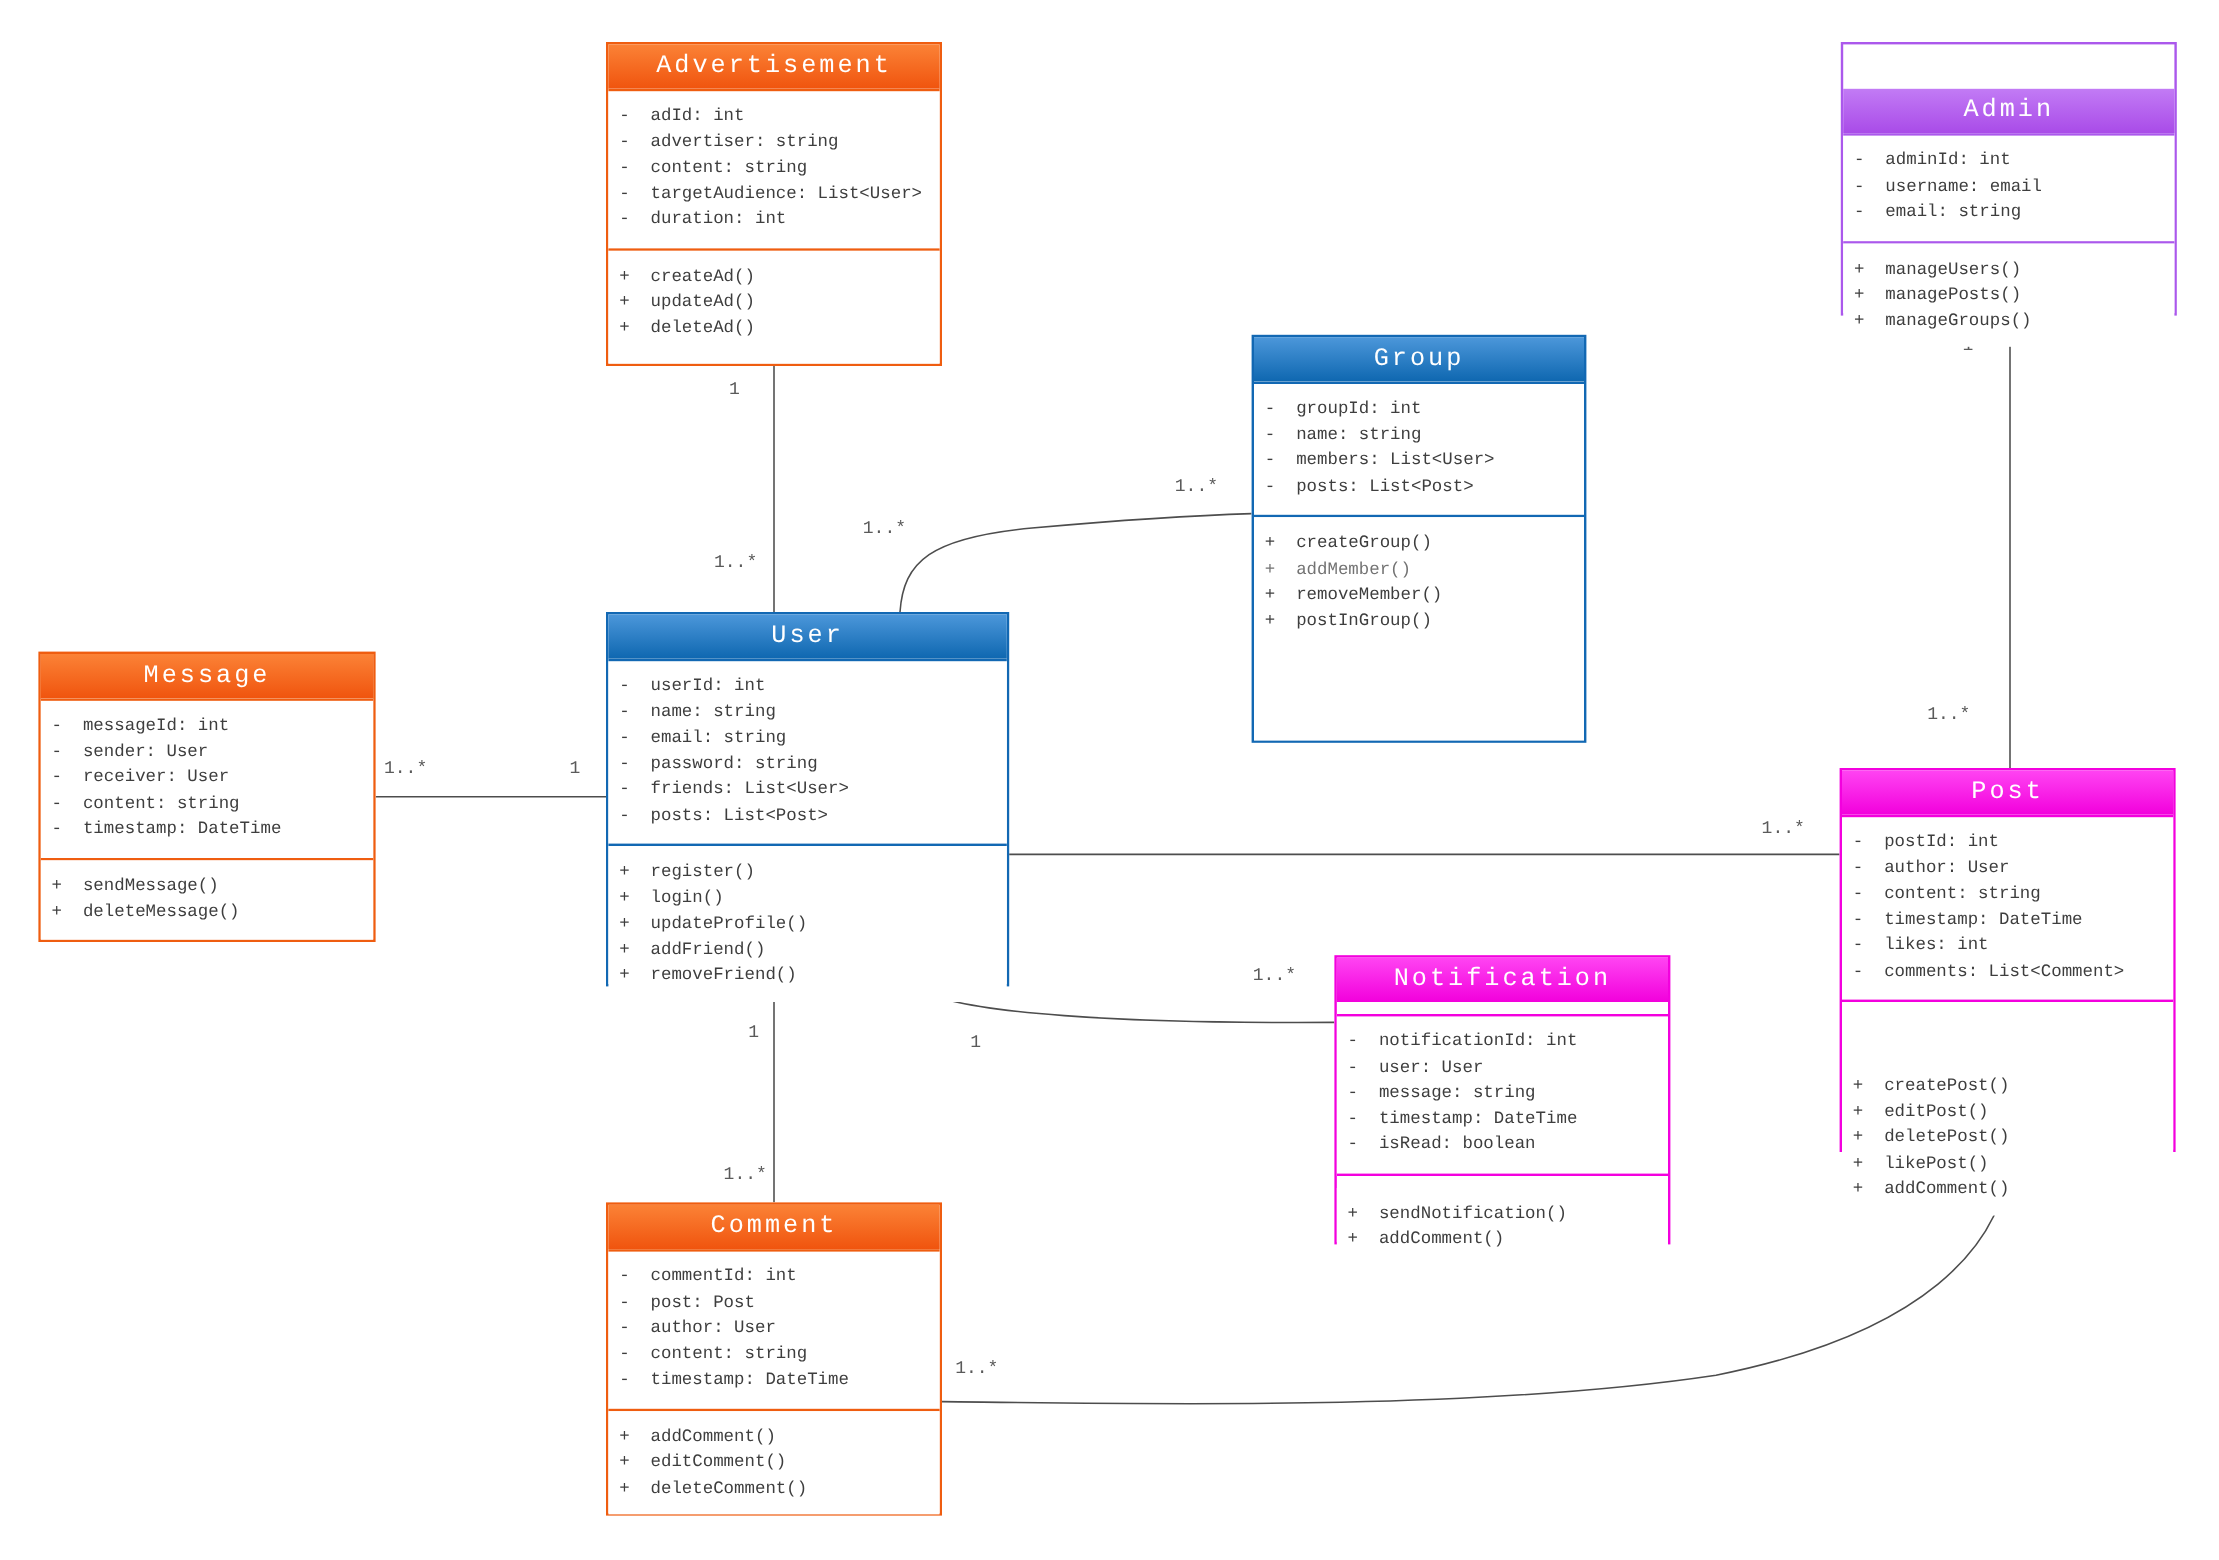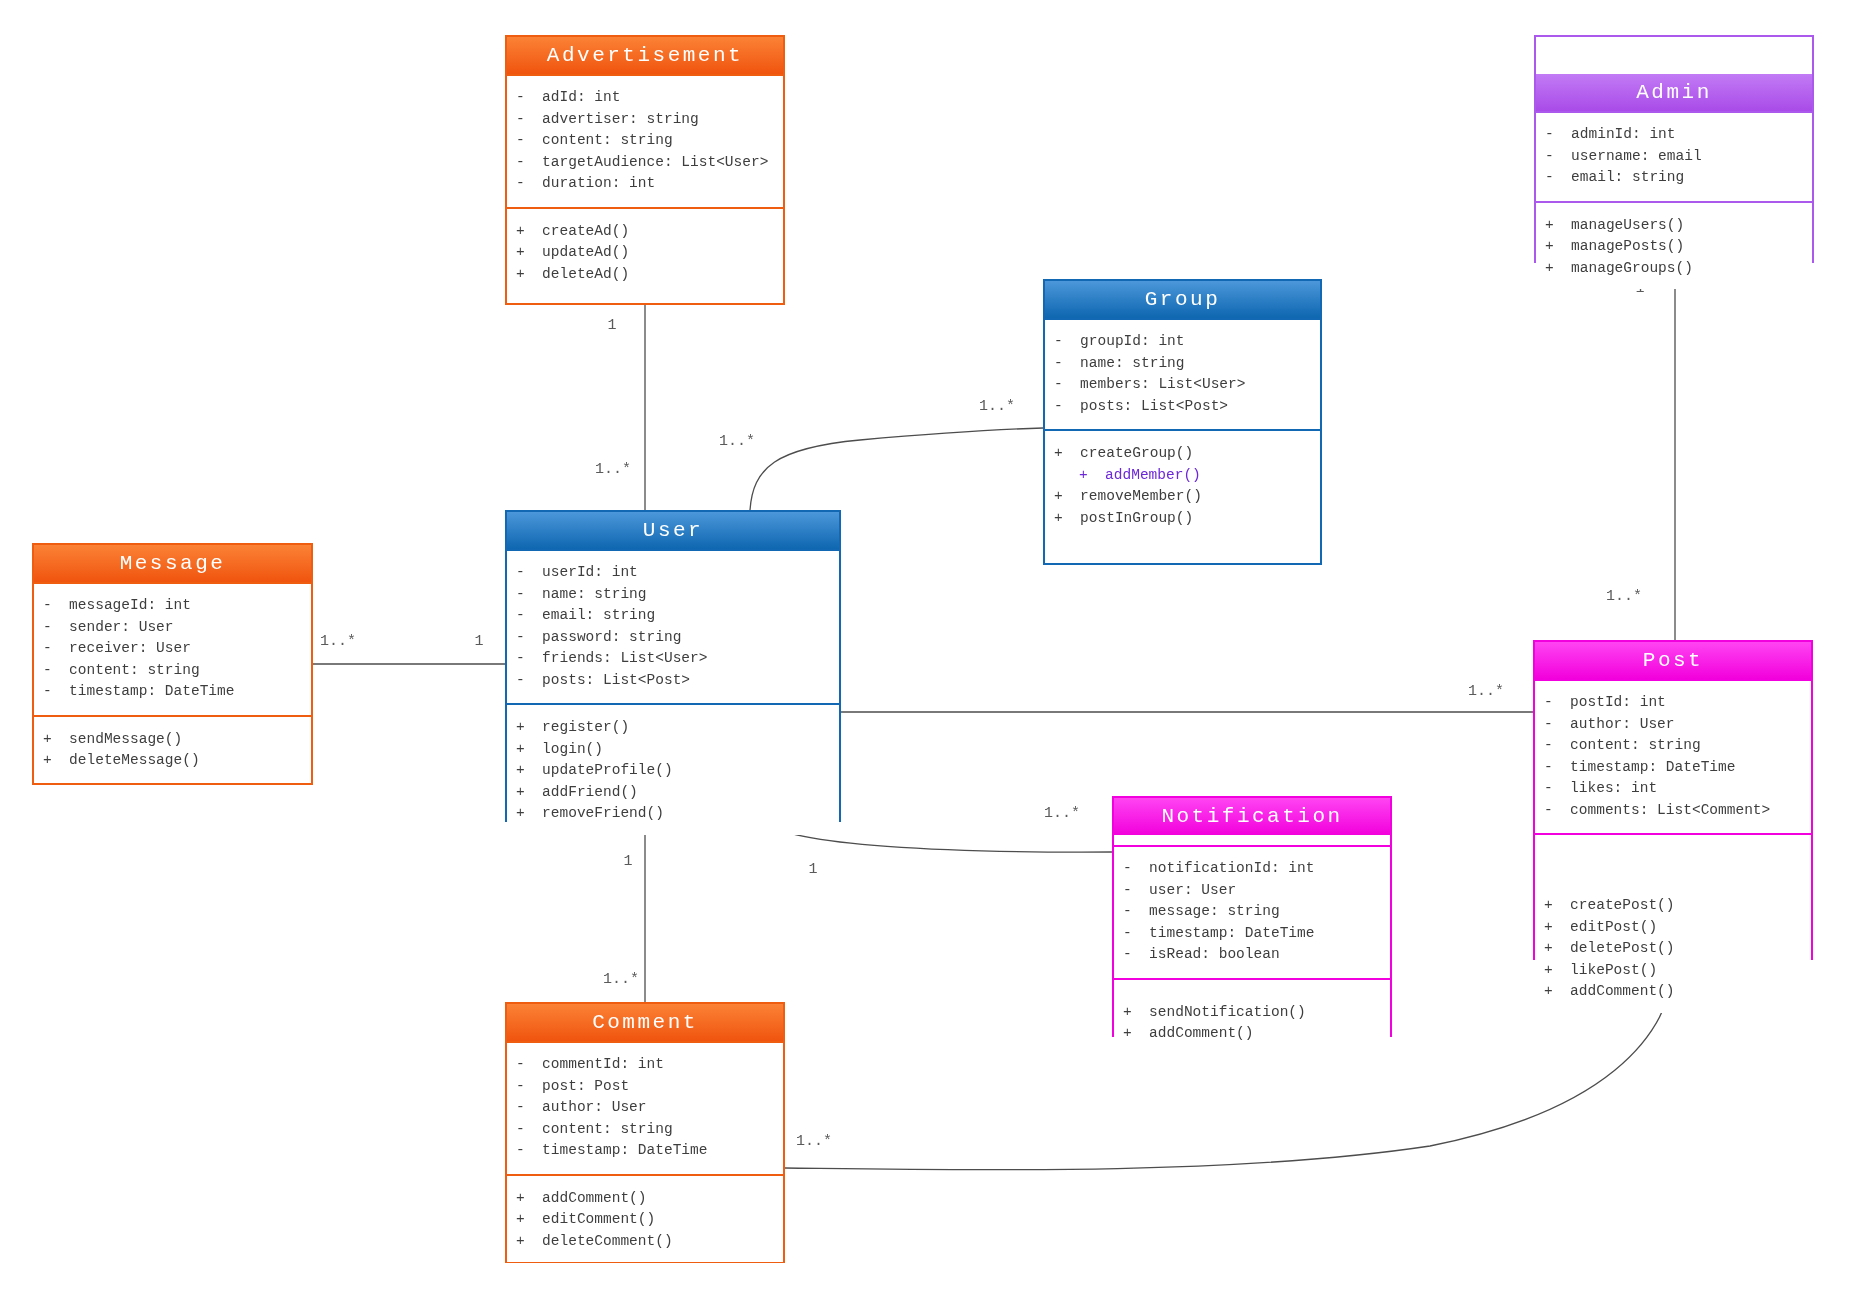--- a/index.html
+++ b/index.html
@@ -111,31 +111,31 @@
         <div class="member-row" style="color: rgb(62, 62, 62);">-  adminId: int</div>
         <div class="member-row" style="color: rgb(62, 62, 62);">-  username: email</div>
         <div class="member-row" style="color: rgb(62, 62, 62);">-  email: string</div>
       </div>
       <div class="compartment methods">
         <div class="member-row" style="color: rgb(62, 62, 62);">+  manageUsers()</div>
         <div class="member-row" style="color: rgb(62, 62, 62);">+  managePosts()</div>
         <div class="member-row" style="color: rgb(62, 62, 62);">+  manageGroups()</div>
       </div>
     </div>
-    <div class="class-box" style="left: 1043px; top: 279px; width: 279px; height: 286px; border-color: rgb(18, 104, 179);">
+    <div class="class-box" style="left: 1043px; top: 279px; width: 279px; height: 340px; border-color: rgb(18, 104, 179);">
       <div class="class-title" style="background: linear-gradient(rgb(76, 151, 218), rgb(14, 103, 176));">Group</div>
       <div class="compartment attrs" style="border-color: rgb(18, 104, 179);">
         <div class="member-row" style="color: rgb(62, 62, 62);">-  groupId: int</div>
         <div class="member-row" style="color: rgb(62, 62, 62);">-  name: string</div>
         <div class="member-row" style="color: rgb(62, 62, 62);">-  members: List&lt;User&gt;</div>
         <div class="member-row" style="color: rgb(62, 62, 62);">-  posts: List&lt;Post&gt;</div>
       </div>
       <div class="compartment methods">
         <div class="member-row" style="color: rgb(62, 62, 62);">+  createGroup()</div>
-        <div class="member-row" style="color: #6d28d9; margin-left: 25px;">+  addMember()</div>
+        <div class="member-row" style="color: #737373;">+  addMember()</div>
         <div class="member-row" style="color: rgb(62, 62, 62);">+  removeMember()</div>
         <div class="member-row" style="color: rgb(62, 62, 62);">+  postInGroup()</div>
       </div>
     </div>
     <div class="class-box" style="left: 505px; top: 510px; width: 336px; height: 312px; border-color: rgb(18, 104, 179);">
       <div class="class-title" style="background: linear-gradient(rgb(76, 151, 218), rgb(14, 103, 176));">User</div>
       <div class="compartment attrs" style="border-color: rgb(18, 104, 179);">
         <div class="member-row" style="color: rgb(62, 62, 62);">-  userId: int</div>
         <div class="member-row" style="color: rgb(62, 62, 62);">-  name: string</div>
         <div class="member-row" style="color: rgb(62, 62, 62);">-  email: string</div>

